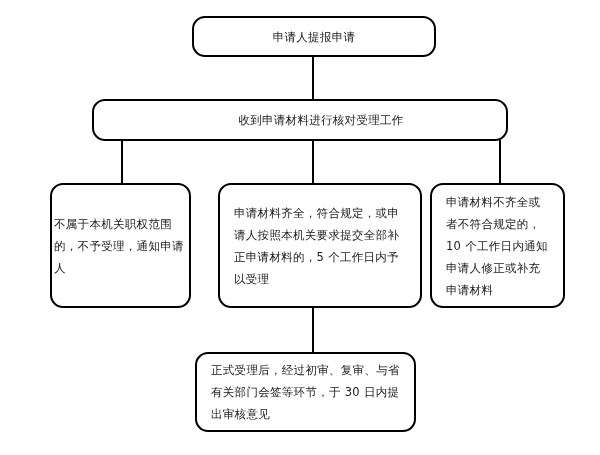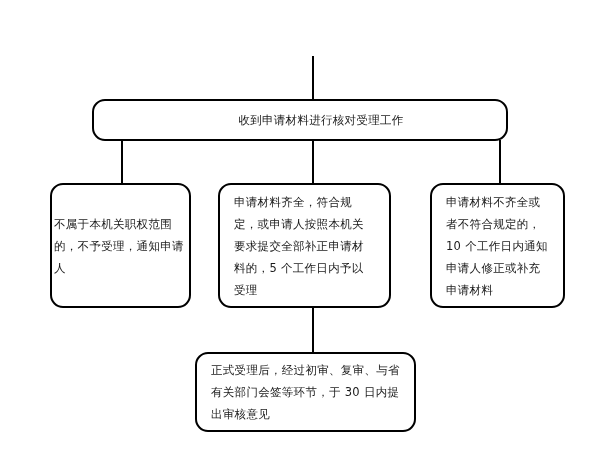--- a/index.html
+++ b/index.html
@@ -44,21 +44,21 @@
     left: 192px; top: 16px; width: 244px; height: 41px;
   }
   #node-receive {
     left: 92px; top: 99px; width: 416px; height: 42px; padding-left: 42px;
   }
   #node-outofscope {
     left: 50px; top: 183px; width: 141px; height: 125px;
     padding: 0 2px;
   }
   #node-accept {
-    left: 218px; top: 183px; width: 173px; height: 125px;
+    left: 218px; top: 183px; width: 204px; height: 125px;
     padding: 0 14px;
   }
   #node-incomplete {
     left: 430px; top: 183px; width: 135px; height: 125px;
     padding: 0 14px;
   }
   #node-review {
     left: 195px; top: 352px; width: 221px; height: 80px;
     padding: 0 14px;
   }
@@ -82,20 +82,23 @@
 <body>
 
 <div id="canvas">
 
   <div class="conn v" id="conn-submit-receive"></div>
   <div class="conn v" id="conn-branch-left"></div>
   <div class="conn v" id="conn-branch-mid"></div>
   <div class="conn v" id="conn-branch-right"></div>
   <div class="conn v" id="conn-accept-review"></div>
 
+  <div class="node centered" id="node-submit">
+    <span class="txt">申请人提报申请</span>
+  </div>
 
   <div class="node centered" id="node-receive">
     <span class="txt">收到申请材料进行核对受理工作</span>
   </div>
 
   <div class="node" id="node-outofscope">
     <span class="txt">不属于本机关职权范围的，不予受理，通知申请人</span>
   </div>
 
   <div class="node" id="node-accept">

